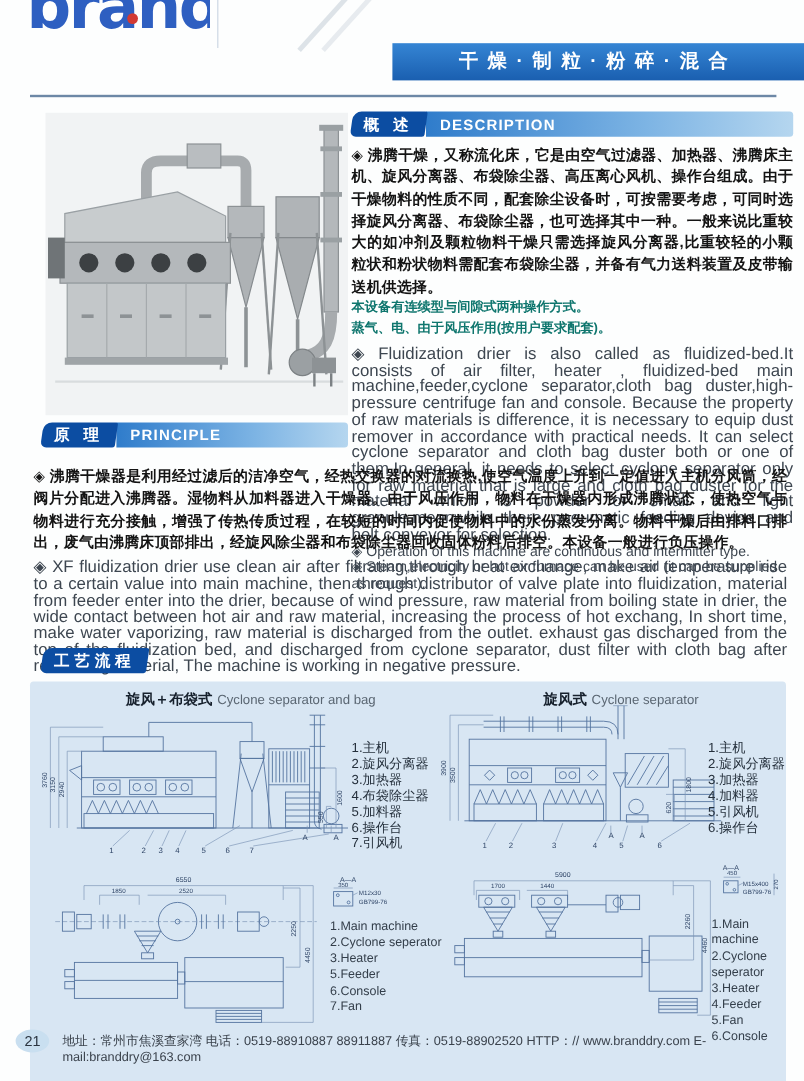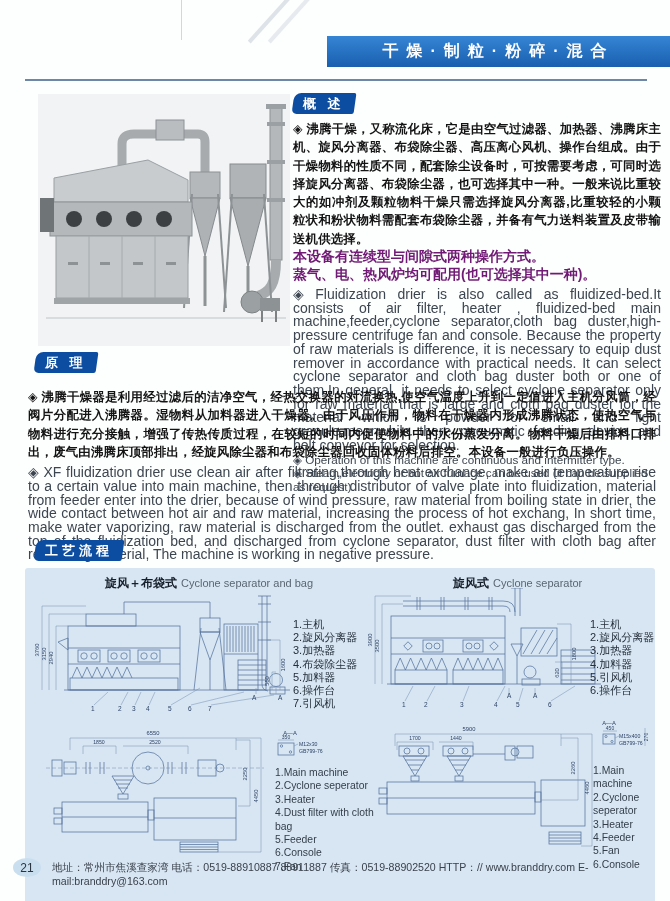--- a/index.html
+++ b/index.html
@@ -22,21 +22,21 @@
   .sec-head{display:flex;height:21px;}
   .sec-tab{background:#0c4da2;color:#fff;font-weight:bold;font-size:13px;letter-spacing:4px;
            padding:0 10px;display:flex;align-items:center;border-radius:7px 2px 2px 5px;transform:skewX(-8deg);}
   .sec-tab>span{transform:skewX(8deg);display:block;white-space:nowrap;}
   .sec-bar{background:linear-gradient(90deg,#2f7ccb,#7db4e4 60%,#b5d6ef);color:#fff;font-weight:bold;
            font-size:12.5px;letter-spacing:1px;padding:0 12px;display:flex;align-items:center;flex:1;border-radius:0 3px 3px 0;}
   
   .product{position:absolute;left:38px;top:94px;width:252px;height:252px;background:#f1f3f4;}
   .desc-col{position:absolute;left:293px;top:93px;width:368px;}
   .zh-text{font-size:12.4px;line-height:18.3px;color:#141414;font-weight:600;text-align:justify;margin-top:6px;letter-spacing:0.2px;}
-  .zh-line{font-size:14px;line-height:17.5px;color:#701a75;font-weight:600;}
+  .zh-line{font-size:11px;line-height:17.5px;color:#0f766e;font-weight:600;}
   .en-text{font-size:14px;line-height:13.7px;color:#3d4650;text-align:justify;margin-top:5px;}
   .en-line{font-size:11.7px;line-height:13.9px;color:#3d4650;}
   .principle-head{position:absolute;left:35px;top:352px;width:255px;}
   .principle-col{position:absolute;left:28px;top:388px;width:628px;}
   .process-head{position:absolute;left:35px;top:540px;width:262px;}
   
   .panel{position:absolute;left:25px;top:568px;width:630px;height:348px;background:#d8e6f3;border-radius:3px;}
   .diag-title{position:absolute;font-size:11px;color:#5a6672;white-space:nowrap;}
   .diag-title b{font-size:12px;color:#16202c;margin-right:4px;}
   .plist{position:absolute;font-size:11px;line-height:13.2px;color:#25303c;}
@@ -49,20 +49,24 @@
   
   .pageno{position:absolute;left:13px;top:858px;width:28px;height:19px;background:#c9dff0;border-radius:50%;
           display:flex;align-items:center;justify-content:center;font-size:12px;color:#2a3440;text-align:right;}
   .footer-line{position:absolute;left:52px;top:861px;width:612px;font-size:10.6px;color:#3a424c;}
 </style>
 </head>
 <body>
 
 <div class="page">
 
+  <div class="logo-clip">
+    <span class="logo-text">brand</span>
+    <span class="logo-dot"></span>
+  </div>
   <div class="header-sep"></div>
   <div class="chev" style="left:268px;top:-12px;"></div>
   <div class="chev" style="left:288px;top:-12px;background:#e7ebef;"></div>
   <div class="banner">干燥·制粒·粉碎·混合</div>
   <div class="rule"></div>
 
   <div class="product">
     <svg width="252" height="252" viewBox="0 0 252 252">
       <rect x="0" y="0" width="252" height="252" fill="#f1f3f4"></rect>
       <line x1="8" y1="224" x2="248" y2="224" stroke="#d8dcde" stroke-width="2"></line>
@@ -111,33 +115,35 @@
       <rect x="2" y="104" width="14" height="34" fill="#6f7477"></rect>
       <rect x="16" y="204" width="136" height="6" fill="#9fa4a7"></rect>
     </svg>
   </div>
 
   <div class="desc-col">
     <div class="sec-head">
       <div class="sec-tab">
           <span>概 述</span>
         </div>
+      <div class="sec-bar">DESCRIPTION</div>
     </div>
     <div class="zh-text">◈ 沸腾干燥，又称流化床，它是由空气过滤器、加热器、沸腾床主机、旋风分离器、布袋除尘器、高压离心风机、操作台组成。由于干燥物料的性质不同，配套除尘设备时，可按需要考虑，可同时选择旋风分离器、布袋除尘器，也可选择其中一种。一般来说比重较大的如冲剂及颗粒物料干燥只需选择旋风分离器,比重较轻的小颗粒状和粉状物料需配套布袋除尘器，并备有气力送料装置及皮带输送机供选择。</div>
     <div class="zh-line">本设备有连续型与间隙式两种操作方式。</div>
-    <div class="zh-line">蒸气、电、热风炉均可配用(也可选择其中一种)。</div>
+    <div class="zh-line">蒸气、电、由于风压作用(按用户要求配套)。</div>
     <div class="en-text">◈ Fluidization drier is also called as fluidized-bed.It consists of air filter, heater , fluidized-bed main machine,feeder,cyclone separator,cloth bag duster,high-pressure centrifuge fan and console. Because the property of raw materials is difference, it is necessary to equip dust remover in accordance with practical needs. It can select cyclone separator and cloth bag duster both or one of them.In general, it needs to select cyclone separator only for raw material that is large and cloth bag duster for the material which is powder or small and light granule,meanwhile there pneumatic feeding device and belt conveyor for selection.</div>
     <div class="en-line">◈ Operation of this machine are continuous and intermitter type.</div>
     <div class="en-line">◈ Steam,electricity or hot air furnace can be used (it can be supplied as request).</div>
   </div>
 
   <div class="principle-head sec-head">
     <div class="sec-tab">
         <span>原 理</span>
       </div>
+    <div class="sec-bar">PRINCIPLE</div>
   </div>
   <div class="principle-col">
     <div class="zh-text" style="margin-top:0;">◈ 沸腾干燥器是利用经过滤后的洁净空气，经热交换器的对流换热,使空气温度上升到一定值进入主机分风筒，经阀片分配进入沸腾器。湿物料从加料器进入干燥器。由于风压作用，物料在干燥器内形成沸腾状态，使热空气与物料进行充分接触，增强了传热传质过程，在较短的时间内促使物料中的水份蒸发分离。物料干燥后由排料口排出，废气由沸腾床顶部排出，经旋风除尘器和布袋除尘器回收固体粉料后排空。本设备一般进行负压操作。</div>
     <div class="en-text">◈ XF fluidization drier use clean air after filtrating,through heat exchange, make air temperature rise to a certain value into main machine, then through distributor of valve plate into fluidization, material from feeder enter into the drier, because of wind pressure, raw material from boiling state in drier, the wide contact between hot air and raw material, increasing the process of hot exchang, In short time, make water vaporizing, raw material is discharged from the outlet. exhaust gas discharged from the top of the fluidization bed, and discharged from cyclone separator, dust filter with cloth bag after reclaiming material, The machine is working in negative pressure.</div>
   </div>
 
   <div class="process-head sec-head">
     <div class="sec-tab">
         <span>工艺流程</span>
       </div>
@@ -364,21 +370,20 @@
       <div>3.加热器</div>
       <div>4.布袋除尘器</div>
       <div>5.加料器</div>
       <div>6.操作台</div>
       <div>7.引风机</div>
     </div>
     <div class="plist en" style="left:250px;top:198px;width:116px;">
       <div>1.Main machine</div>
       <div>2.Cyclone seperator</div>
       <div>3.Heater</div>
-      <div>4.Dust filter with cloth bag</div>
       <div>5.Feeder</div>
       <div>6.Console</div>
       <div>7.Fan</div>
     </div>
     <div class="plist" style="left:565px;top:50px;">
       <div>1.主机</div>
       <div>2.旋风分离器</div>
       <div>3.加热器</div>
       <div>4.加料器</div>
       <div>5.引风机</div>

